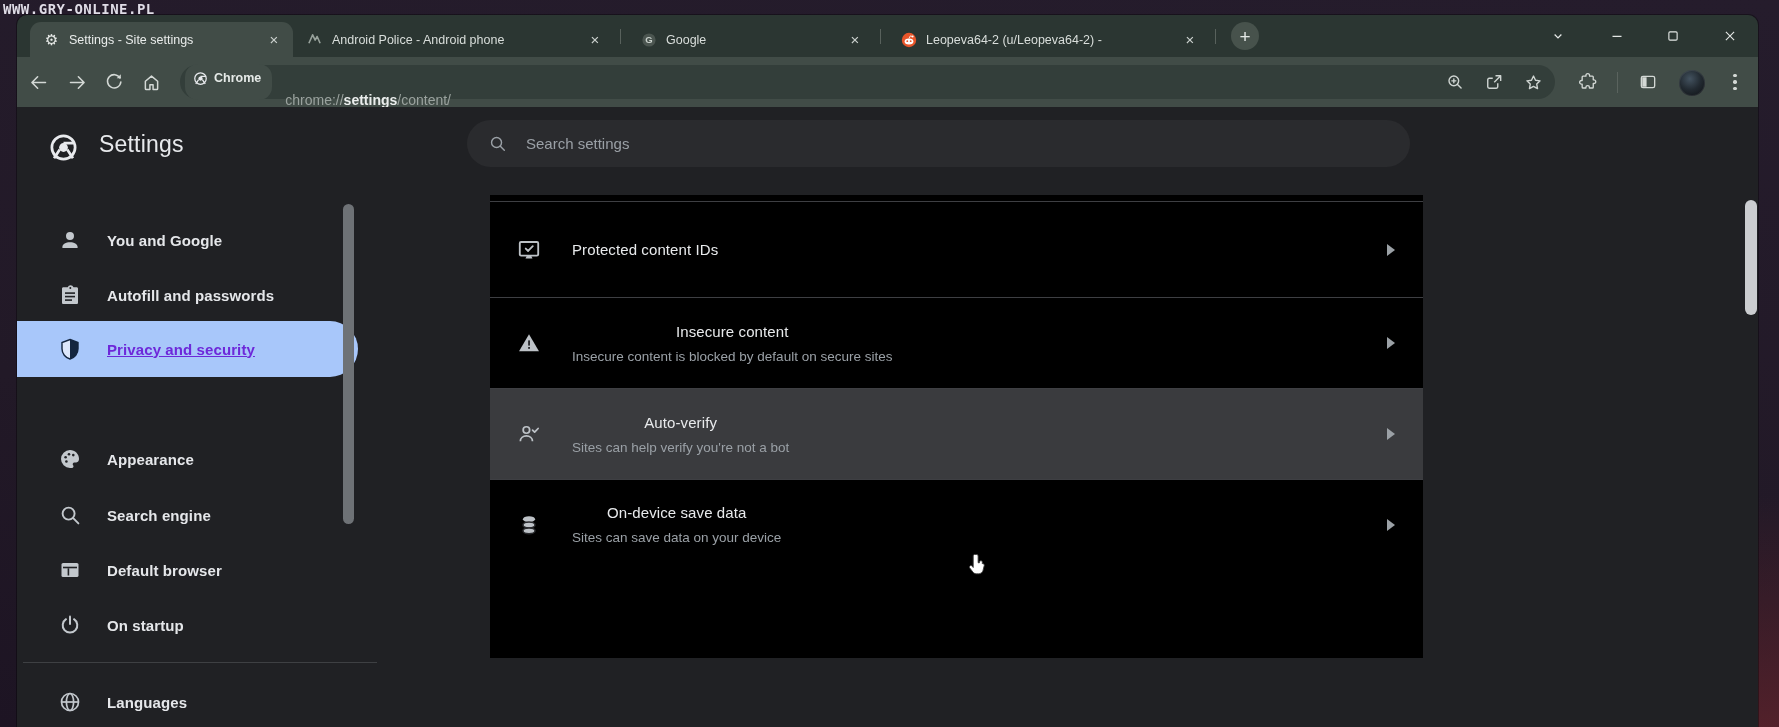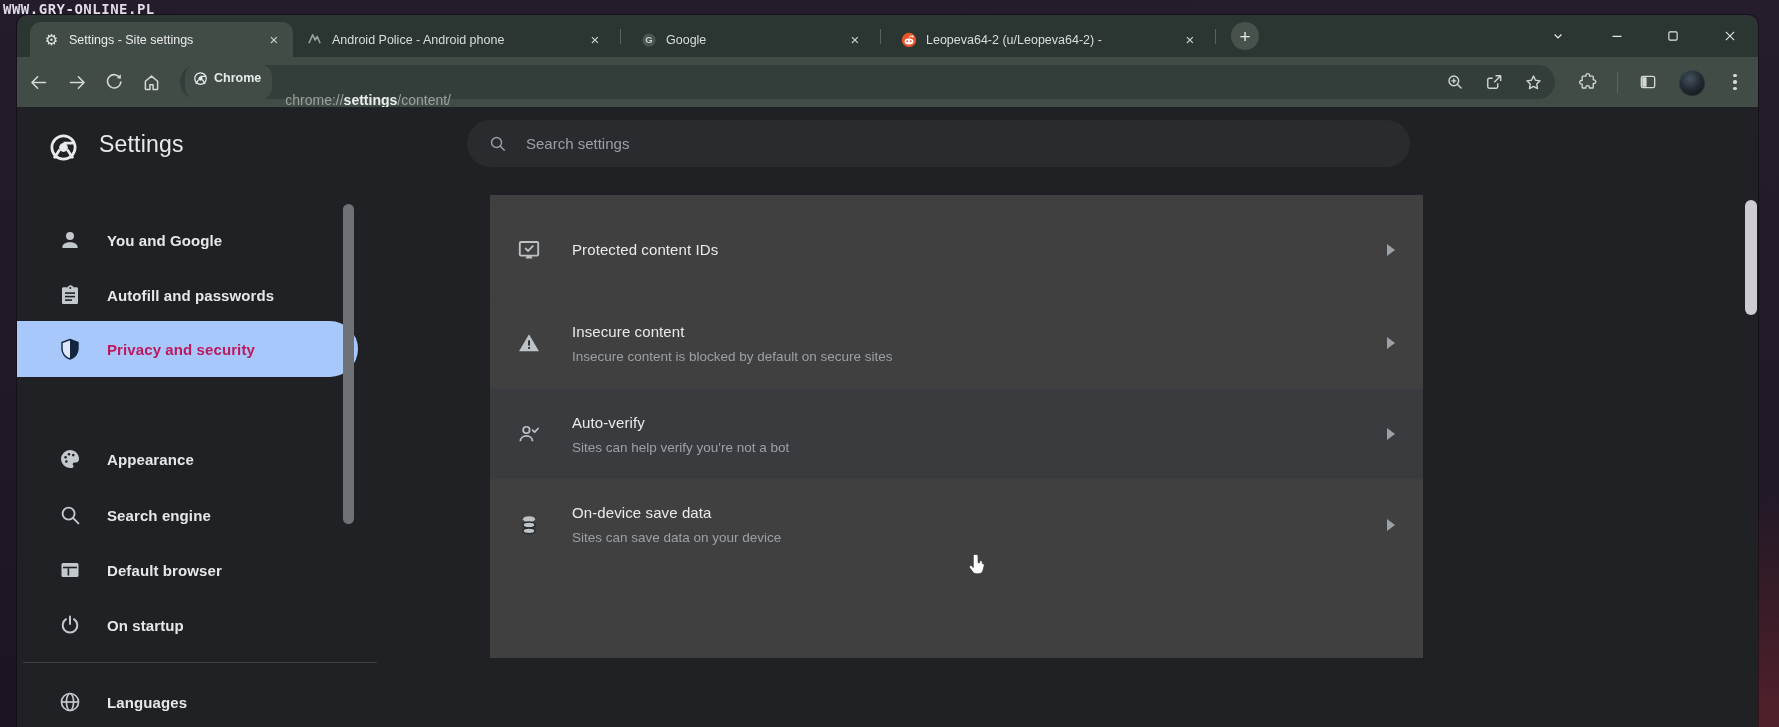--- a/index.html
+++ b/index.html
@@ -57,25 +57,25 @@
   .search-pill{position:absolute;left:450px;top:13px;width:943px;height:47px;border-radius:24px;background:#2a2b2e;
     display:flex;align-items:center;padding-left:21px;box-sizing:border-box;gap:17px;}
   .search-pill input{background:transparent;border:none;outline:none;color:#dadce0;font-size:15px;
     font-family:Liberation Sans, sans-serif;width:800px;}
   .search-pill input::placeholder{color:#9aa0a6;}
   
   .side-item{position:absolute;left:0;width:341px;height:48px;display:flex;align-items:center;
     padding-left:41px;box-sizing:border-box;gap:25px;color:#c3c8cd;cursor:pointer;}
   .side-item .lbl{font-size:15px;font-weight:bold;color:#e5e7ea;letter-spacing:.1px;}
   .side-item.selected{height:56px;background:#a8c7fa;border-radius:0 28px 28px 0;color:#142645;}
-  .side-item.selected .lbl{color:#be185d;}
+  .side-item.selected .lbl{color:#6d28d9;text-decoration:underline;}
   .side-divider{position:absolute;left:6px;top:555px;width:354px;height:1px;background:#3e4043;}
   .side-scrollbar{position:absolute;left:326px;top:97px;width:11px;height:320px;border-radius:6px;background:#6e7276;}
   
-  .card{position:absolute;left:473px;top:88px;width:933px;height:463px;background:#404040;padding-top:6px;box-sizing:border-box;}
+  .card{position:absolute;left:473px;top:88px;width:933px;height:463px;background:#000000;padding-top:6px;box-sizing:border-box;text-align:center;}
   .row{position:relative;display:flex;align-items:center;padding:0 28px 0 26px;box-sizing:border-box;
     border-top:1px solid #3e3f43;cursor:pointer;color:#bdc2c7;}
   .row.r1{height:96px;}.row.r2{height:91px;}.row.r3{height:85px;}.row.r4{height:91px;}.row.r5{height:90px;}
   .row.hovered{background:#3a3b3e;}
   .row .txt{margin-left:30px;display:flex;flex-direction:column;gap:9px;}
   .row .row-title{font-size:15px;color:#e8eaec;letter-spacing:.1px;}
   .row .row-sub{font-size:13.5px;color:#9aa0a6;}
   .row .chev{margin-left:auto;width:0;height:0;border-left:8px solid #9ba1a6;
     border-top:6px solid transparent;border-bottom:6px solid transparent;}
   .page-scrollbar{position:absolute;left:1728px;top:93px;width:12px;height:115px;border-radius:6px;background:#cbcdd0;}

